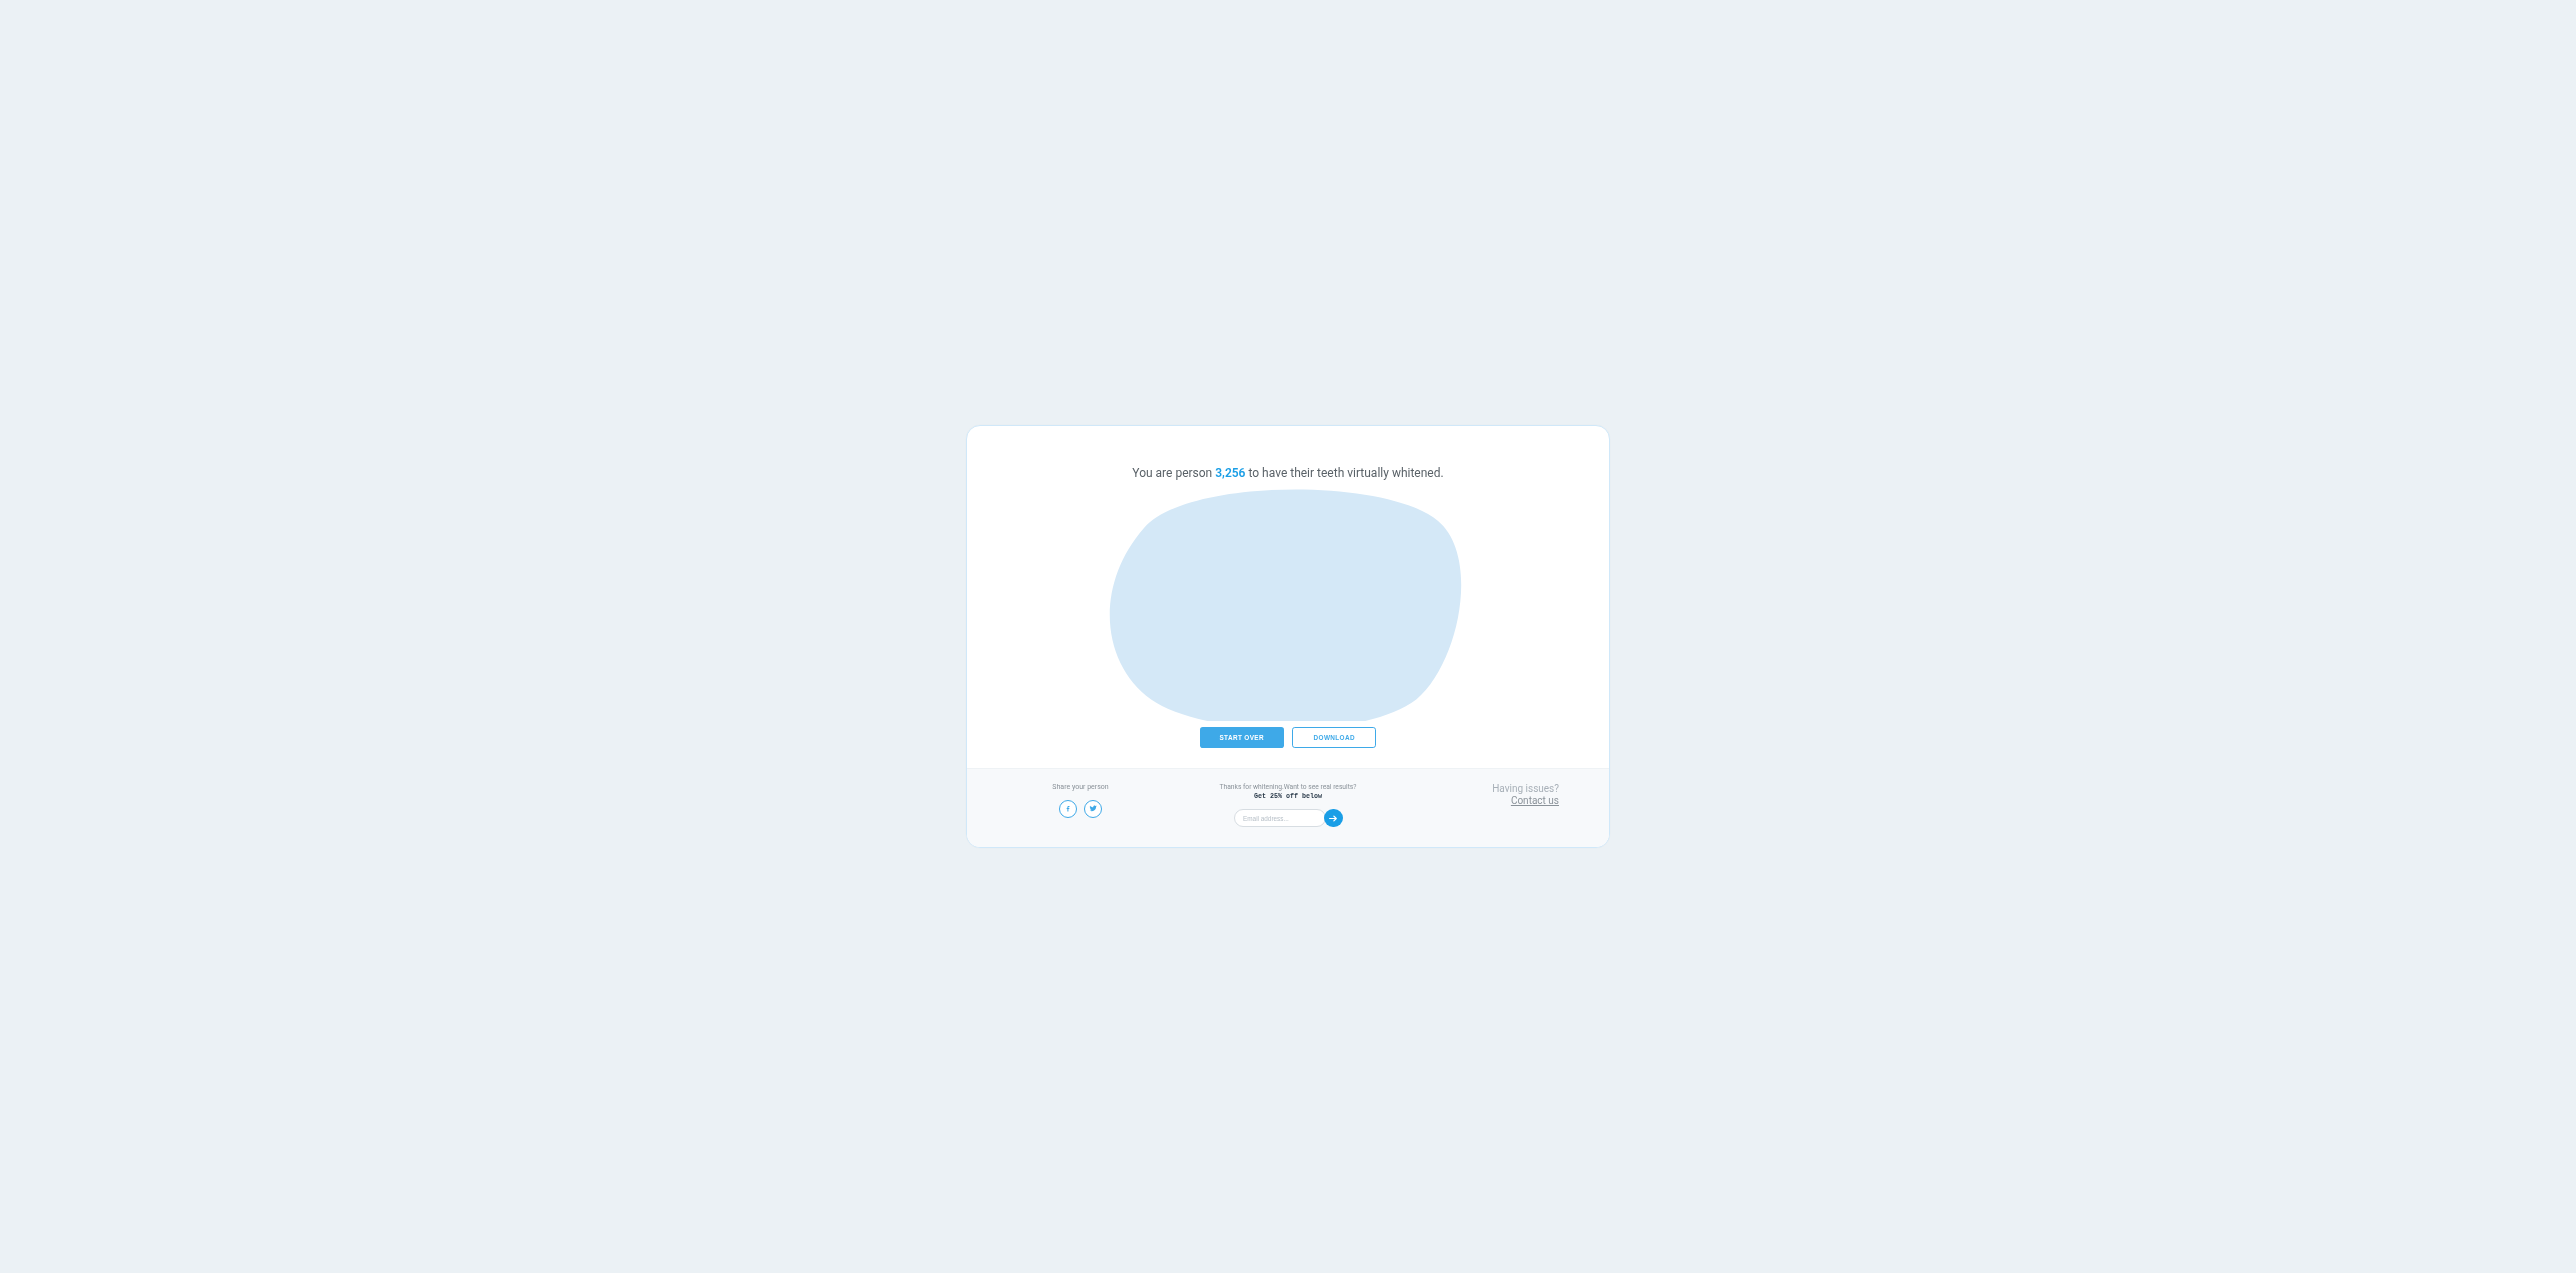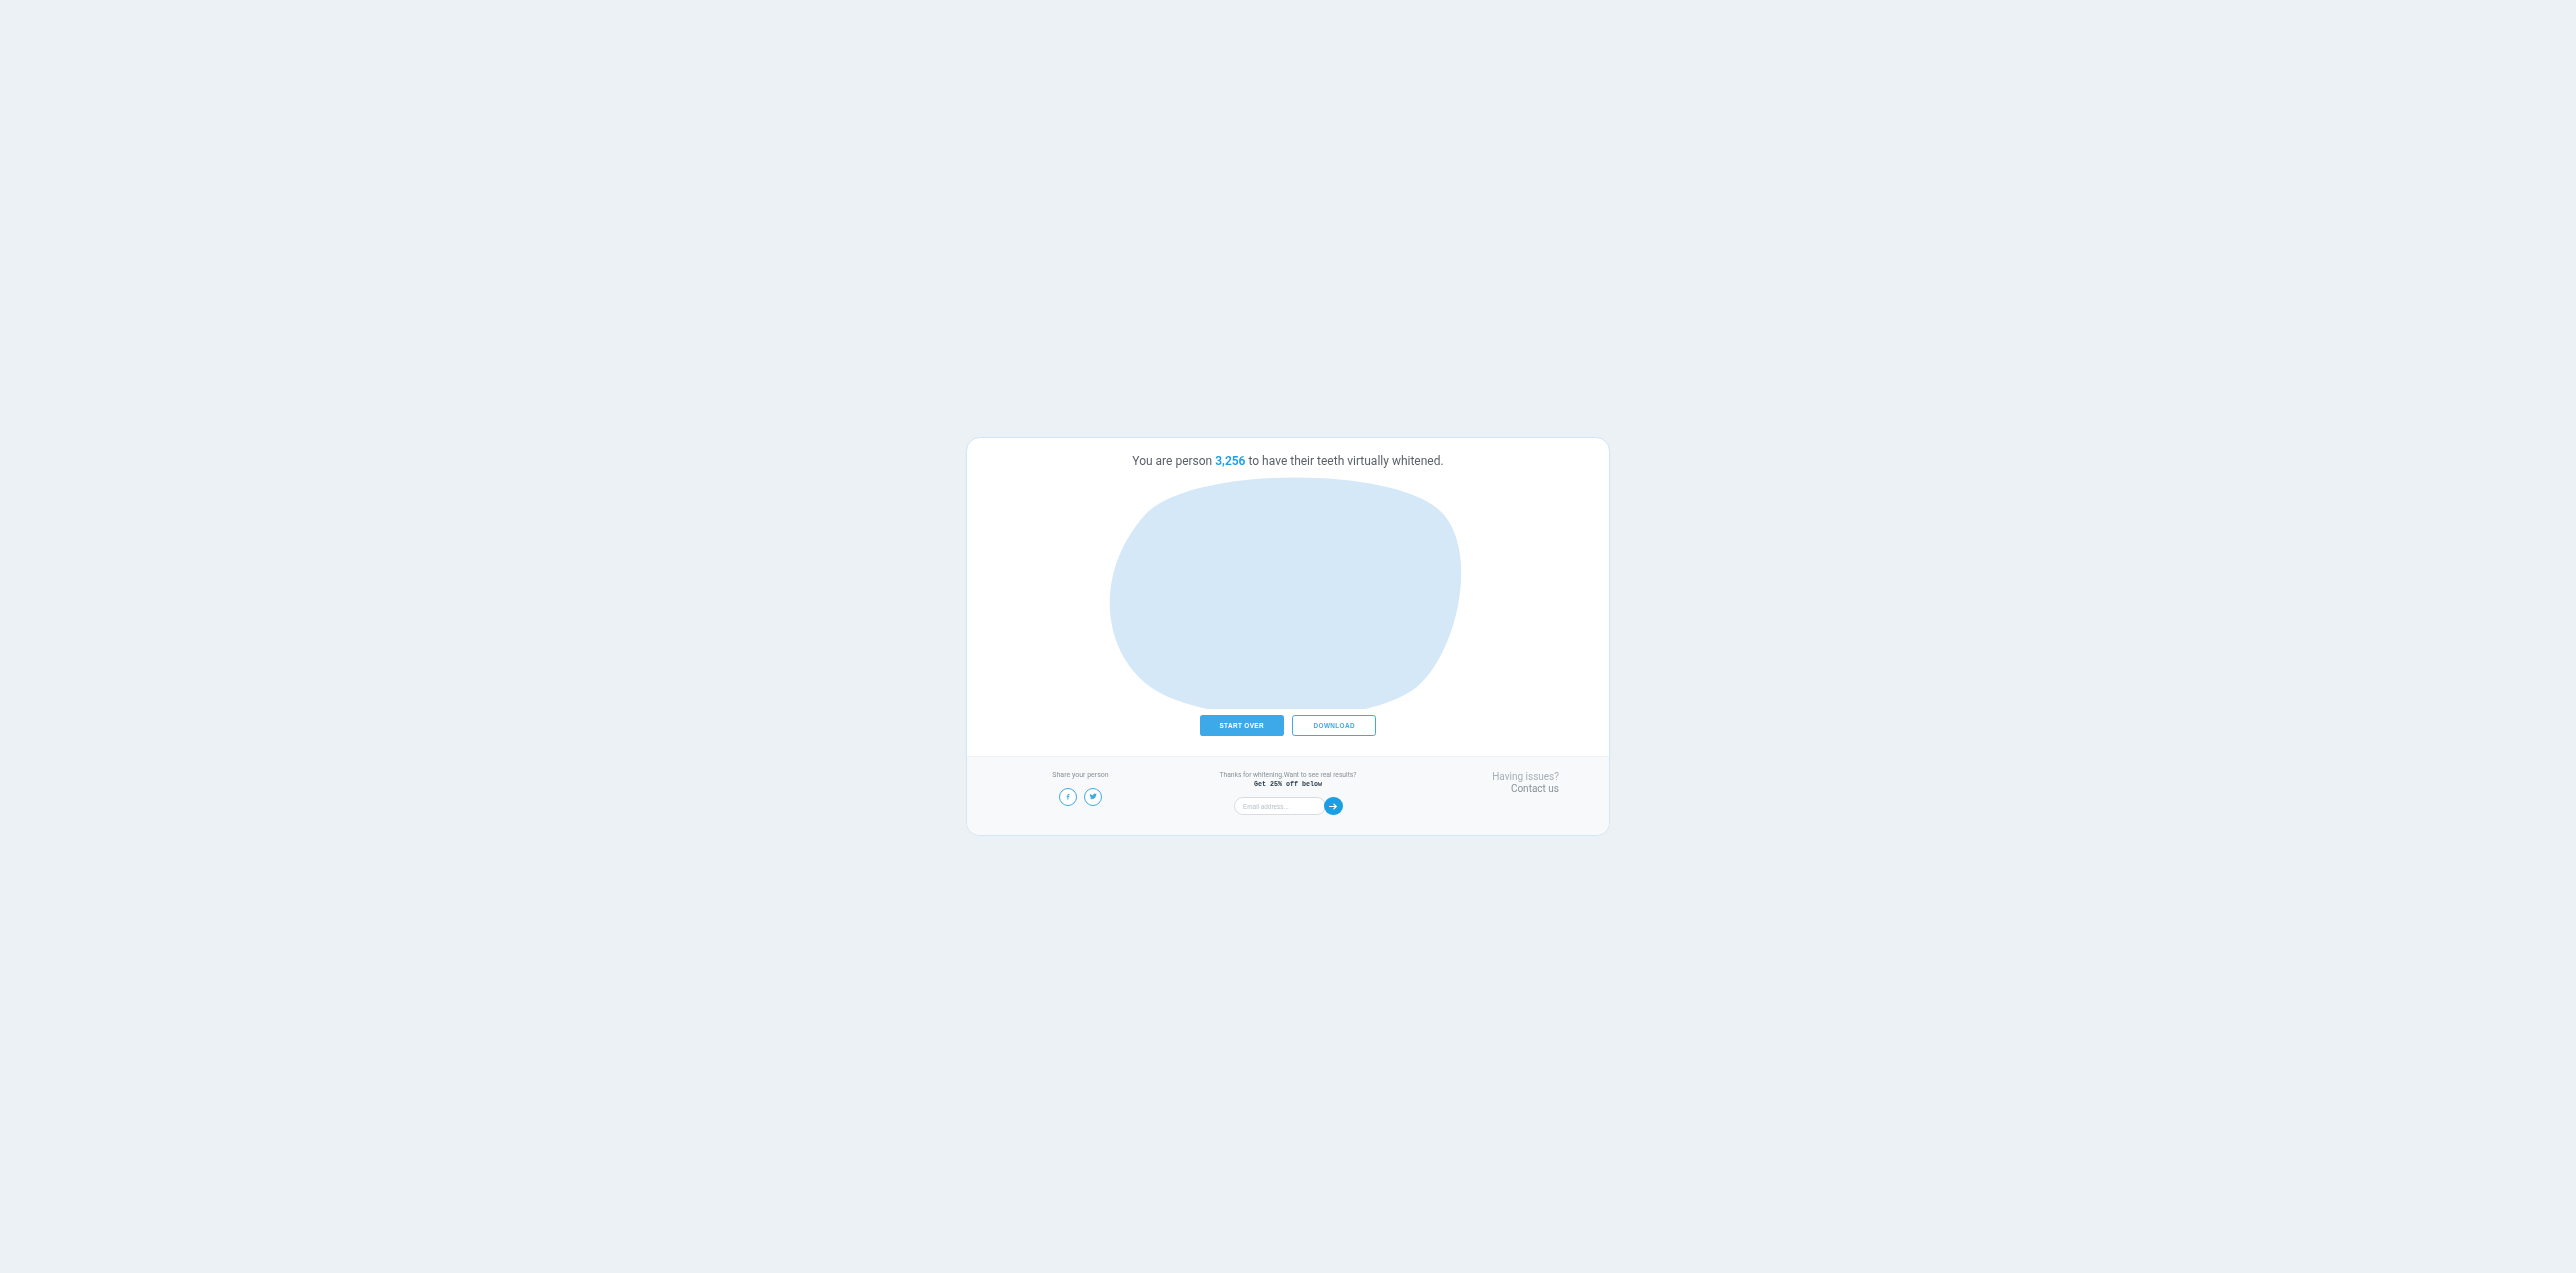--- a/index.html
+++ b/index.html
@@ -14,21 +14,21 @@
   }
   .card {
     width: 644px;
     background: #fff;
     border-radius: 14px;
     border: 1.4px solid #d0e8f9;
     overflow: hidden;
     box-shadow: 0 0 0 0.7px rgba(0,0,0,0.01);
   }
   .top {
-    padding: 16px 28px 20px;
+    padding: 40px 28px 20px;
     text-align: center;
   }
   .headline {
     font-size: 12px;
     color: #5a6268;
     font-weight: 400;
     margin-bottom: 17px;
   }
   .headline .count {
     color: #1a9ee6;
@@ -177,21 +177,21 @@
   .email-pill input::placeholder { color:#b8c0c8; }
   .submit-circle {
     width:18.4px; height:18.4px; border-radius:50%;
     background:#1a9ee6; border:none; cursor:pointer;
     display:flex; align-items:center; justify-content:center;
     margin-left:-1.4px;
   }
   .submit-circle svg { width:8.5px; height:7px; stroke:#fff; fill:none; stroke-width:2; }
 
   .issues-col { text-align:right; width:127px; font-size:10px; color:#a8b0b8; }
-  .issues-col a { color:#8a9299; cursor:pointer; display:inline-block; margin-top:1.4px;}
+  .issues-col a { color:#8a9299; text-decoration:underline; cursor:pointer; display:inline-block; margin-top:1.4px;}
 </style>
 </head>
 <body>
 
 <div class="card">
   <div class="top">
 
     <div class="headline">
       <span>You are person </span><span class="count">3,256</span><span> to have their teeth virtually whitened.</span>
     </div>

